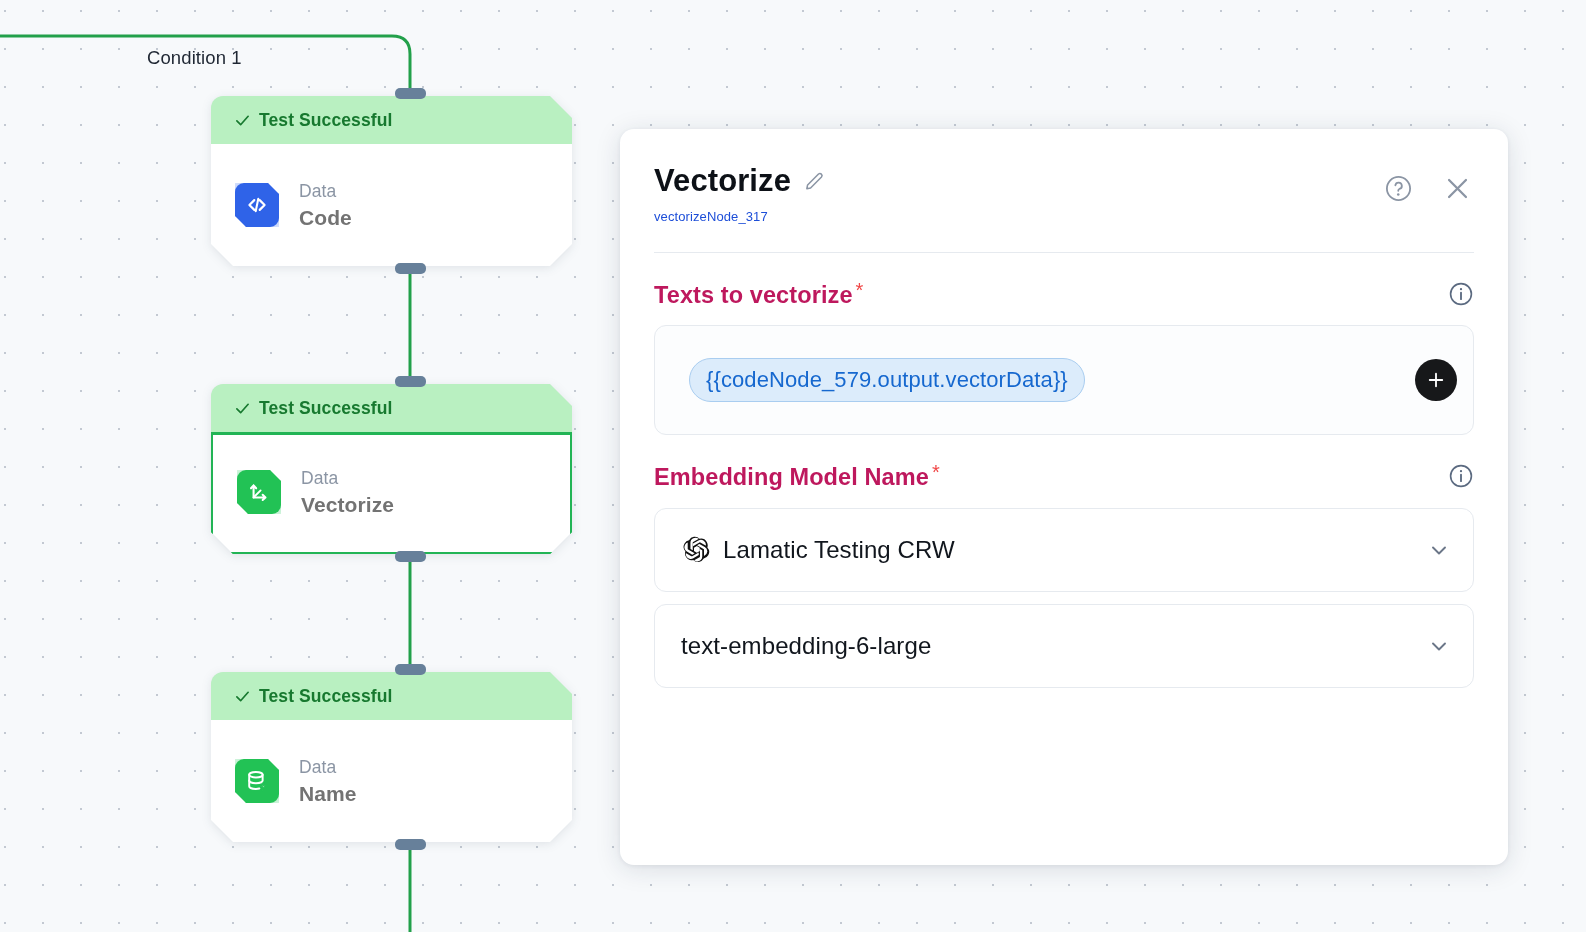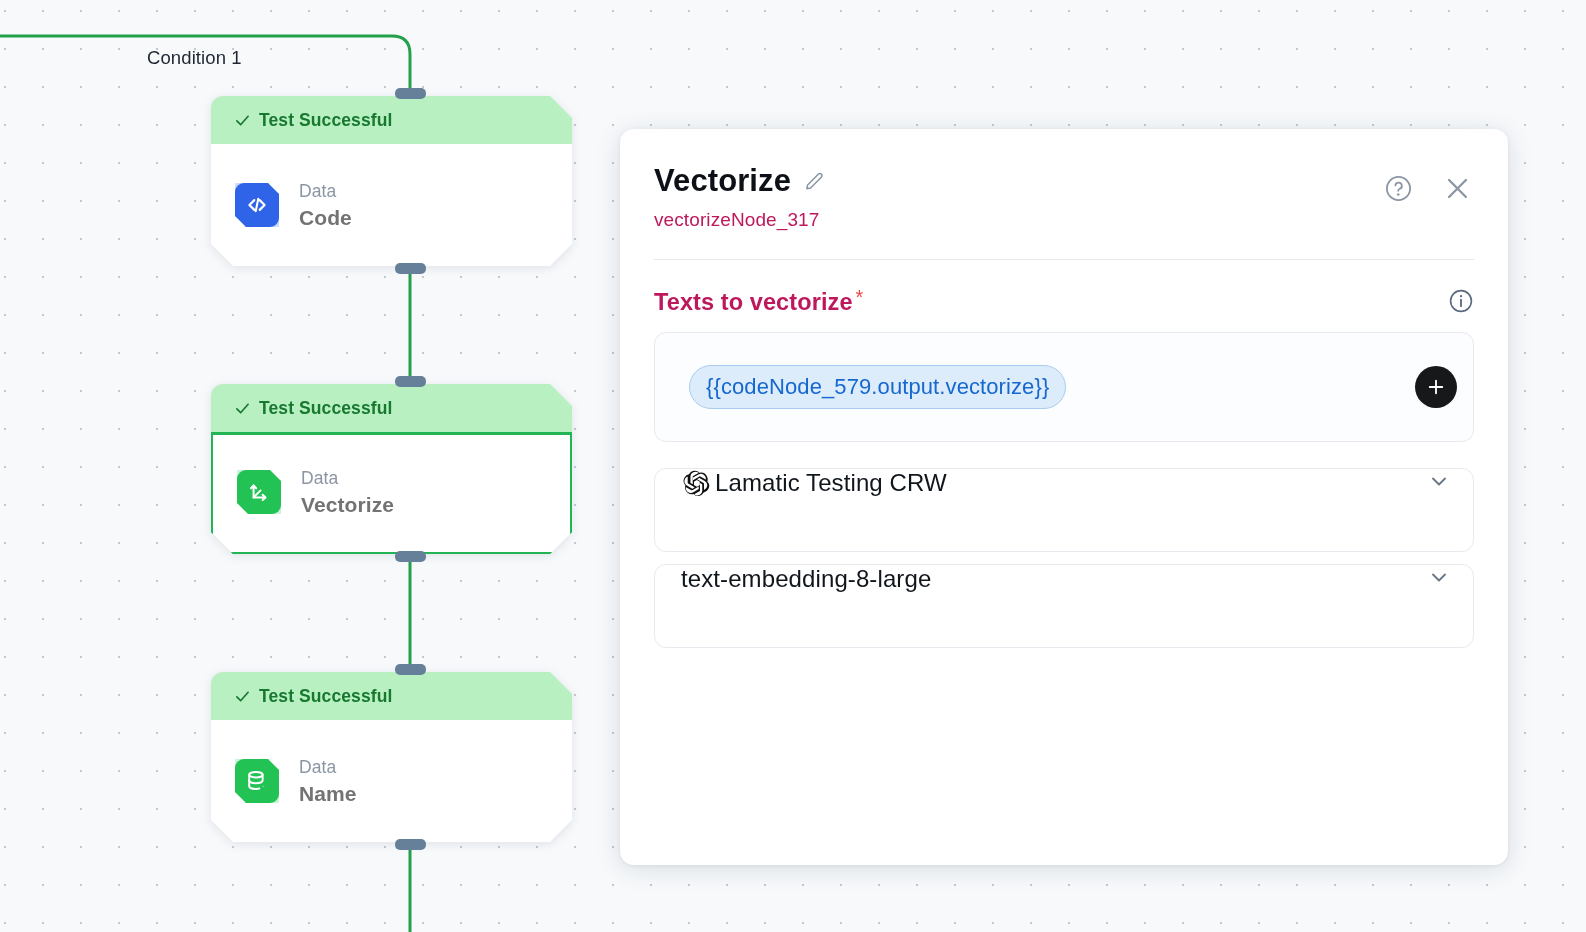--- a/index.html
+++ b/index.html
@@ -143,22 +143,22 @@
   }
   .panel-title {
     font-size: 31px;
     font-weight: 700;
     color: #0d1117;
     letter-spacing: .1px;
   }
   .pencil-icon { width: 23px; height: 23px; display: block; cursor: pointer; }
   .panel-subtitle {
     margin-top: 10px;
-    font-size: 19px;
-    color: #be185d;
+    font-size: 13px;
+    color: #1d4ed8;
     letter-spacing: .1px;
   }
   .panel-actions {
     position: absolute;
     right: 36px; top: 45px;
     display: flex; align-items: center; gap: 30px;
   }
   .help-icon, .close-icon { width: 29px; height: 29px; display: block; cursor: pointer; }
   .panel-divider {
     margin: 28px 34px 0 34px;
@@ -219,23 +219,23 @@
   }
   .add-btn svg { width: 20px; height: 20px; display: block; }
 
   .select-row {
     margin-top: 16px;
     height: 84px;
     background: #ffffff;
     border: 1px solid #e6eaef;
     border-radius: 12px;
     display: flex;
-    align-items: flex-start;
+    align-items: center;
     padding: 0 22px 0 26px;
-    gap: 4px;
+    gap: 12px;
     cursor: pointer;
   }
   .select-row.second { margin-top: 12px; }
   .brand-icon { width: 30px; height: 30px; flex: 0 0 auto; display: block; }
   .select-value {
     flex: 1 1 auto;
     font-size: 24px;
     color: #11161d;
     letter-spacing: .1px;
   }
@@ -361,43 +361,53 @@
         <div>
           <span class="field-label">Texts to vectorize</span><span class="req">*</span>
         </div>
         <svg class="info-icon" viewBox="0 0 24 24">
           <circle cx="12" cy="12" r="9.6" fill="none" stroke="#5b6a80" stroke-width="1.5"></circle>
           <circle cx="12" cy="7.6" r="1.05" fill="#5b6a80"></circle>
           <path d="M12 10.8 L12 16.8" fill="none" stroke="#5b6a80" stroke-width="1.7" stroke-linecap="round"></path>
         </svg>
       </div>
       <div class="token-box">
-        <span class="token-chip">{{codeNode_579.output.vectorize}}</span>
+        <span class="token-chip">{{codeNode_579.output.vectorData}}</span>
         <button class="add-btn">
           <svg viewBox="0 0 24 24">
             <path d="M12 4.5 L12 19.5 M4.5 12 L19.5 12" fill="none" stroke="#ffffff" stroke-width="2.2" stroke-linecap="round"></path>
           </svg>
         </button>
       </div>
     </div>
 
     <div class="field">
+      <div class="field-label-row">
+        <div>
+          <span class="field-label">Embedding Model Name</span><span class="req">*</span>
+        </div>
+        <svg class="info-icon" viewBox="0 0 24 24">
+          <circle cx="12" cy="12" r="9.6" fill="none" stroke="#5b6a80" stroke-width="1.5"></circle>
+          <circle cx="12" cy="7.6" r="1.05" fill="#5b6a80"></circle>
+          <path d="M12 10.8 L12 16.8" fill="none" stroke="#5b6a80" stroke-width="1.7" stroke-linecap="round"></path>
+        </svg>
+      </div>
 
       <div class="select-row">
         <svg class="brand-icon" viewBox="0 0 24 24">
           <path d="M21.1 9.9a5.3 5.3 0 0 0-.46-4.36 5.4 5.4 0 0 0-5.8-2.58A5.35 5.35 0 0 0 6.4 4.2 5.33 5.33 0 0 0 2.84 6.78a5.4 5.4 0 0 0 .66 6.33 5.3 5.3 0 0 0 .46 4.36 5.4 5.4 0 0 0 5.8 2.58 5.34 5.34 0 0 0 8.44-1.24 5.33 5.33 0 0 0 3.56-2.58 5.4 5.4 0 0 0-.66-6.33Zm-8.1 11.3a4 4 0 0 1-2.56-.92l.13-.07 4.25-2.45a.69.69 0 0 0 .35-.6v-5.99l1.8 1.04a.06.06 0 0 1 .03.05v4.96a4 4 0 0 1-4 3.98ZM4.4 17.1a3.98 3.98 0 0 1-.48-2.68l.13.08 4.25 2.45a.69.69 0 0 0 .7 0l5.19-3v2.08a.07.07 0 0 1-.03.06L9.86 18.6a4 4 0 0 1-5.46-1.46ZM3.28 7.78a4 4 0 0 1 2.08-1.75v5.05a.68.68 0 0 0 .34.6l5.17 2.98-1.8 1.04a.06.06 0 0 1-.06 0L4.72 13.2a4 4 0 0 1-1.44-5.43Zm14.76 3.43-5.18-3.01 1.8-1.04a.06.06 0 0 1 .06 0l4.3 2.49a4 4 0 0 1-.62 7.21v-5.05a.68.68 0 0 0-.36-.6Zm1.79-2.7-.13-.08-4.24-2.47a.69.69 0 0 0-.7 0l-5.18 3V6.88a.07.07 0 0 1 .03-.06l4.3-2.48a4 4 0 0 1 5.92 4.17ZM9.4 12.2l-1.8-1.04a.07.07 0 0 1-.04-.05V6.16a4 4 0 0 1 6.55-3.07l-.13.07-4.25 2.45a.69.69 0 0 0-.35.6Zm.98-2.1 2.31-1.33 2.31 1.34v2.66l-2.3 1.33-2.32-1.33Z" fill="#111111"></path>
         </svg>
         <span class="select-value">Lamatic Testing CRW</span>
         <svg class="chevron" viewBox="0 0 24 24">
           <path d="M6 9.5 L12 15.5 L18 9.5" fill="none" stroke="#6b7688" stroke-width="1.9" stroke-linecap="round" stroke-linejoin="round"></path>
         </svg>
       </div>
 
       <div class="select-row second">
-        <span class="select-value">text-embedding-8-large</span>
+        <span class="select-value">text-embedding-6-large</span>
         <svg class="chevron" viewBox="0 0 24 24">
           <path d="M6 9.5 L12 15.5 L18 9.5" fill="none" stroke="#6b7688" stroke-width="1.9" stroke-linecap="round" stroke-linejoin="round"></path>
         </svg>
       </div>
     </div>
 
   </div>
 </div>
 
 </body></html>

